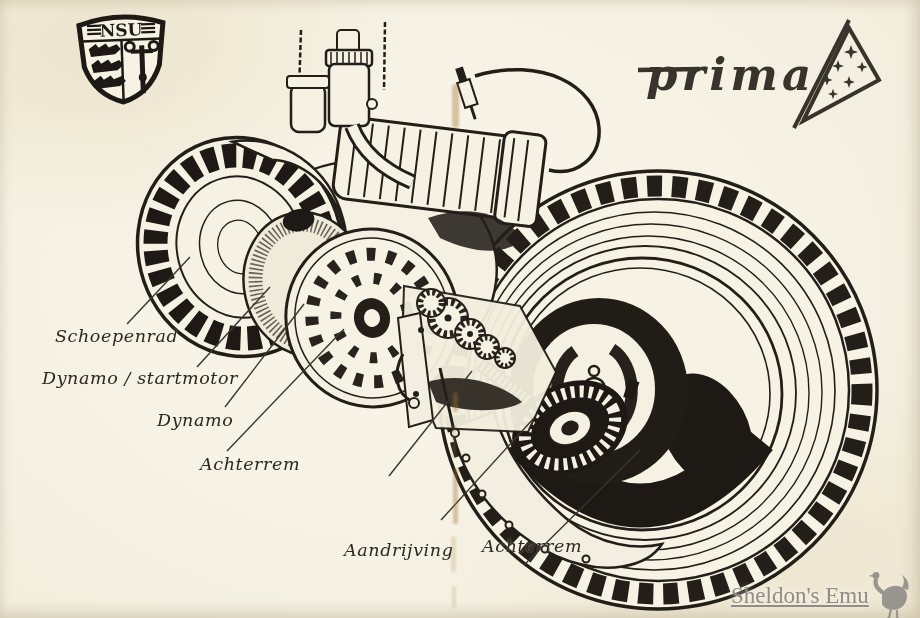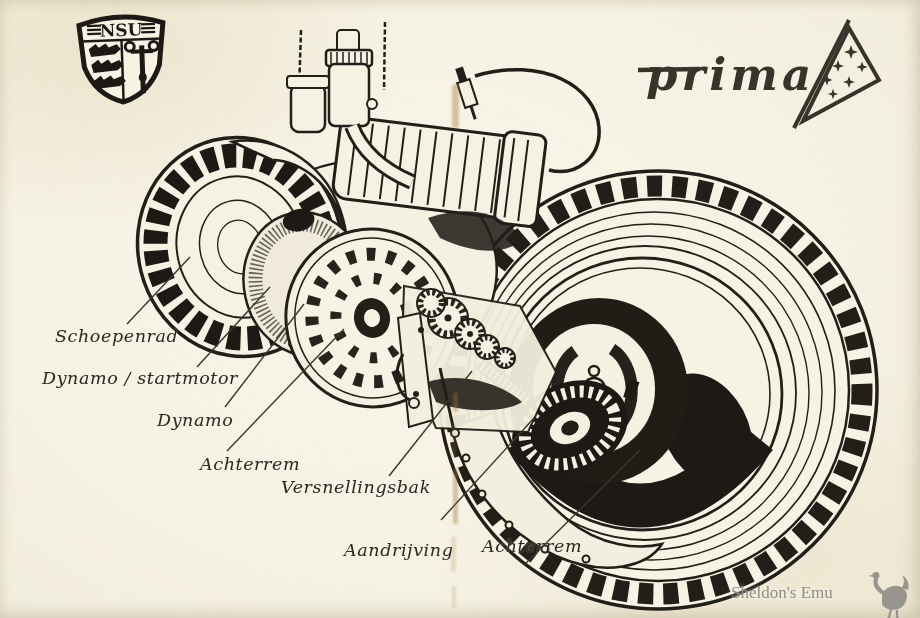--- a/index.html
+++ b/index.html
@@ -18,23 +18,24 @@
     font-style:italic;
     font-size:17.5px;
     letter-spacing:.6px;
     color:#2b2721;
     white-space:nowrap;
     text-shadow:0 0 2px rgba(245,241,227,.6);
   }
   .watermark{
     position:absolute;left:731px;top:583px;
     font-family:"Liberation Serif", serif;
-    font-size:17px;color:#8f8d85;
+    font-size:23px;color:#8f8d85;
     text-shadow:0 0 6px rgba(255,255,255,.85);
     white-space:nowrap;
+    text-decoration:underline;
   }
   .stain{position:absolute;background:rgba(160,112,48,.38);border-radius:4px;filter:blur(1.2px);}
   .stain.light{background:rgba(170,125,60,.20);}
 </style>
 </head>
 <body>
 
 <div class="page">
 
 <svg width="920" height="618" viewBox="0 0 920 618">
@@ -228,21 +229,20 @@
     <path d="M36,20 C39,14 38,10 36,7 C41,10 44,16 42,22 Z"></path>
     <path d="M25,41 L23,50 M31,42 L31,50" fill="none" stroke="#97958d" stroke-width="2.2"></path>
     <path d="M23,50 L19,51.5 M31,50 L35,51.5" fill="none" stroke="#97958d" stroke-width="2"></path>
   </g>
 </svg>
 
 <div class="part-label" style="left:55px;top:326px">Schoepenrad</div>
 <div class="part-label" style="left:42px;top:368px">Dynamo / startmotor</div>
 <div class="part-label" style="left:157px;top:410px">Dynamo</div>
 <div class="part-label" style="left:200px;top:454px">Achterrem</div>
-<div class="part-label" style="left:281px;top:477px">Versnellingsbak</div>
 <div class="part-label" style="left:344px;top:540px">Aandrijving</div>
 <div class="part-label" style="left:482px;top:536px">Achterrem</div>
 
 <div class="stain" style="left:452px;top:84px;width:7px;height:44px"></div>
 <div class="stain" style="left:453px;top:392px;width:5px;height:20px"></div>
 <div class="stain light" style="left:452px;top:424px;width:4px;height:34px"></div>
 <div class="stain" style="left:453px;top:468px;width:5px;height:56px"></div>
 <div class="stain light" style="left:451px;top:536px;width:5px;height:36px"></div>
 <div class="stain light" style="left:452px;top:586px;width:4px;height:22px"></div>
 

